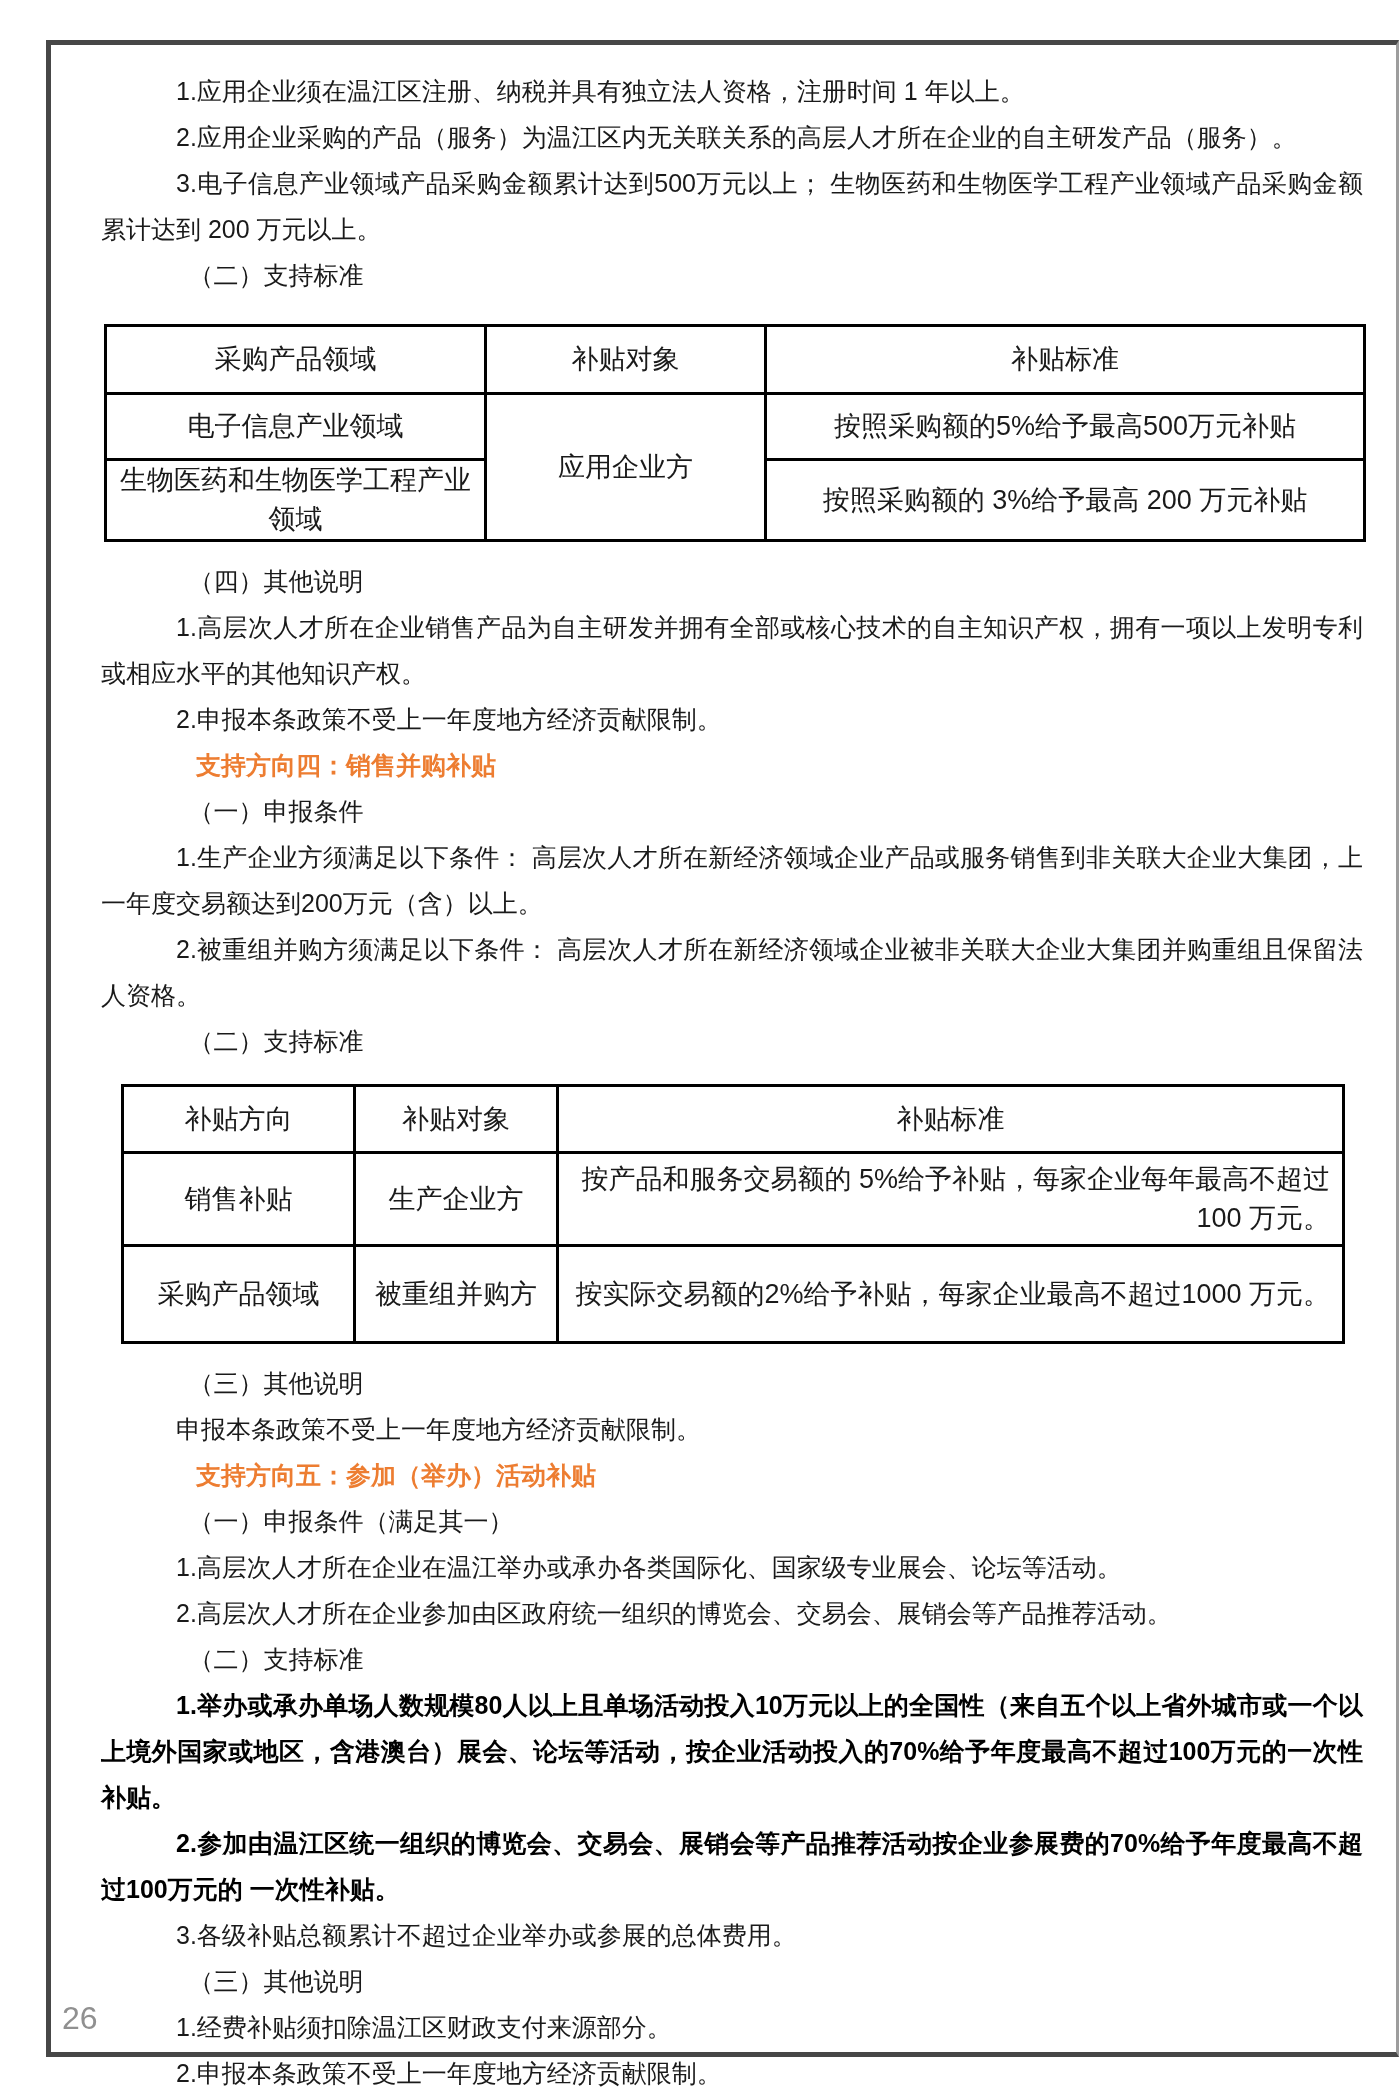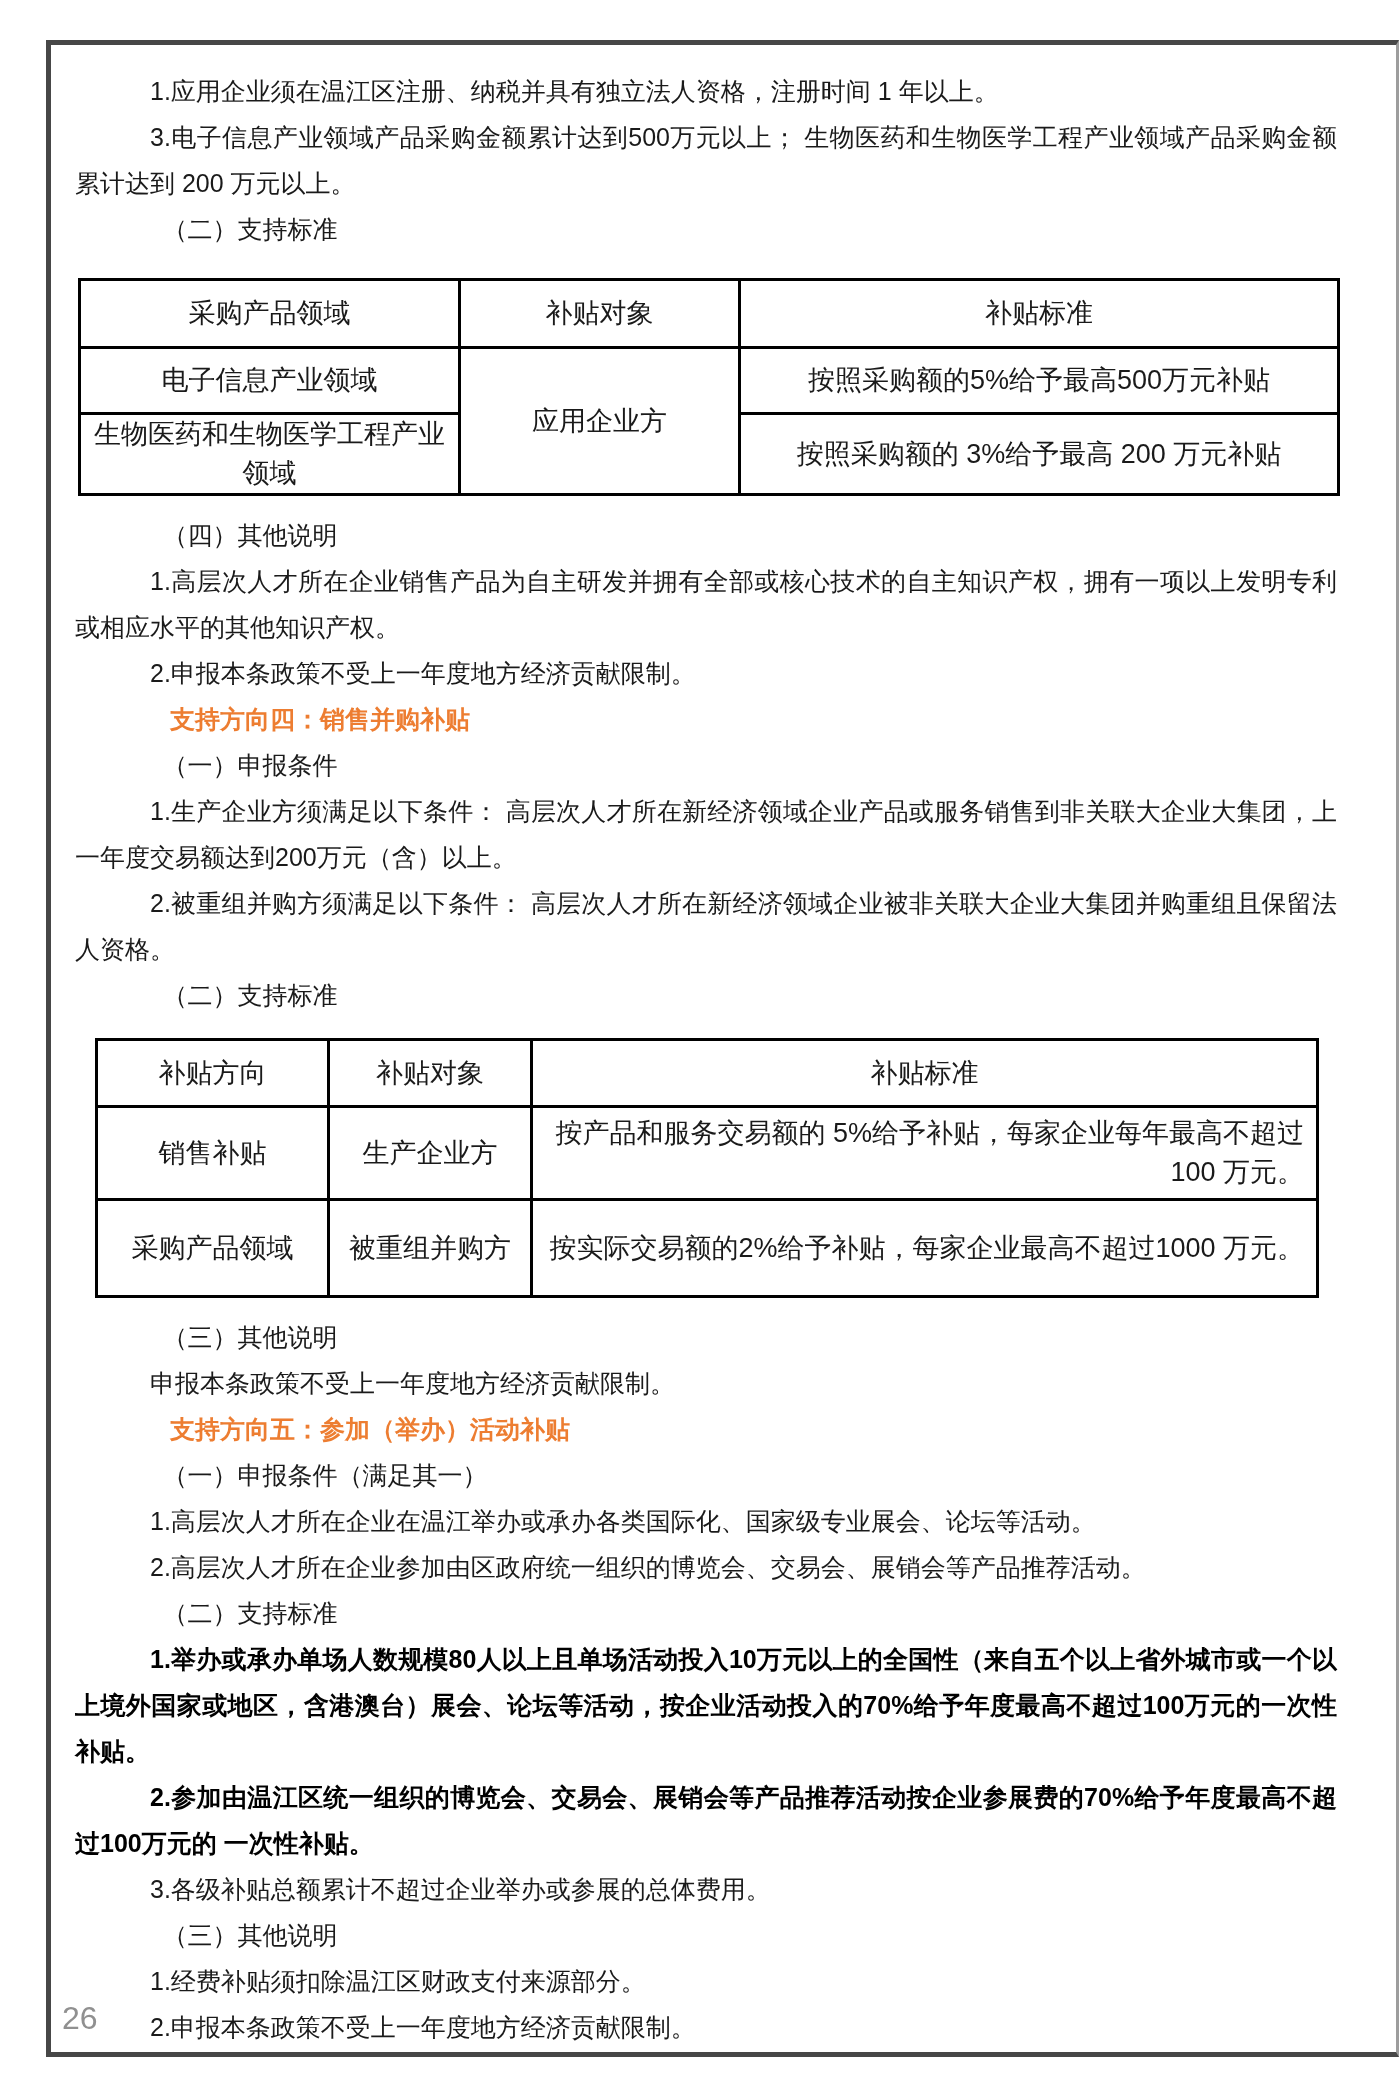--- a/index.html
+++ b/index.html
@@ -8,21 +8,21 @@
     font-family:"Liberation Sans", sans-serif;color:#1a1a1a;
   }
   .page-frame{
     position:absolute;left:46px;top:40px;width:1353px;height:2017px;
     box-sizing:border-box;
     border-left:5px solid #474747;border-top:5px solid #474747;
     border-bottom:5px solid #474747;border-right:3px solid #9d9d9d;
     pointer-events:none;
   }
   .content{
-    position:absolute;left:75px;top:68px;width:1262px;
+    position:absolute;left:101px;top:68px;width:1262px;
   }
   .content p{
     margin:0;font-size:25px;line-height:46px;
     text-align:justify;text-indent:3em;color:#1a1a1a;
     word-break:break-all;
   }
   p.h-num{text-indent:3.5em;}
   p.orange{color:#ED7D31;font-weight:bold;text-indent:3.8em;}
   p.bold{font-weight:bold;color:#000;}
   table{
@@ -48,20 +48,21 @@
   }
 </style>
 </head>
 <body>
 
 <div class="page-frame"></div>
 
 <div class="content">
 
   <p>1.应用企业须在温江区注册、纳税并具有独立法人资格，注册时间 1 年以上。</p>
+  <p>2.应用企业采购的产品（服务）为温江区内无关联关系的高层人才所在企业的自主研发产品（服务）。</p>
   <p>3.电子信息产业领域产品采购金额累计达到500万元以上； 生物医药和生物医学工程产业领域产品采购金额累计达到 200 万元以上。</p>
   <p class="h-num">（二）支持标准</p>
 
   <table class="t1">
     <colgroup>
         <col style="width:380px">
         <col style="width:280px">
         <col style="width:599px">
       </colgroup>
     <tbody>

